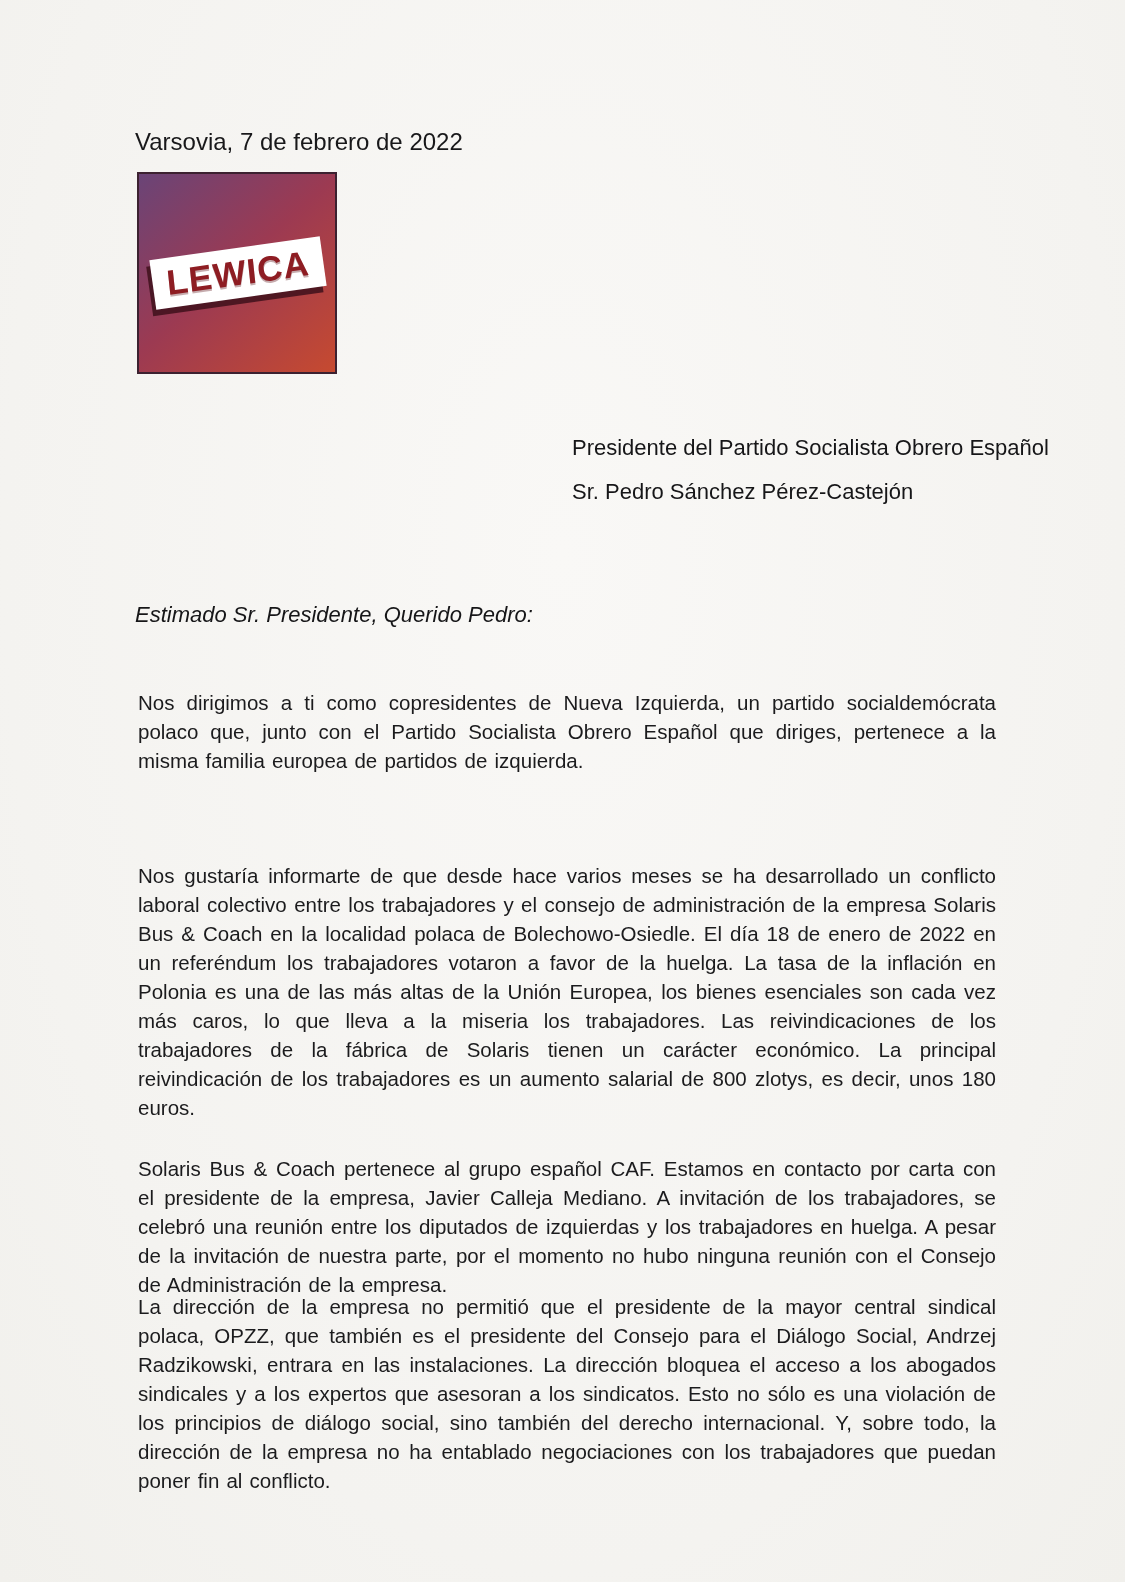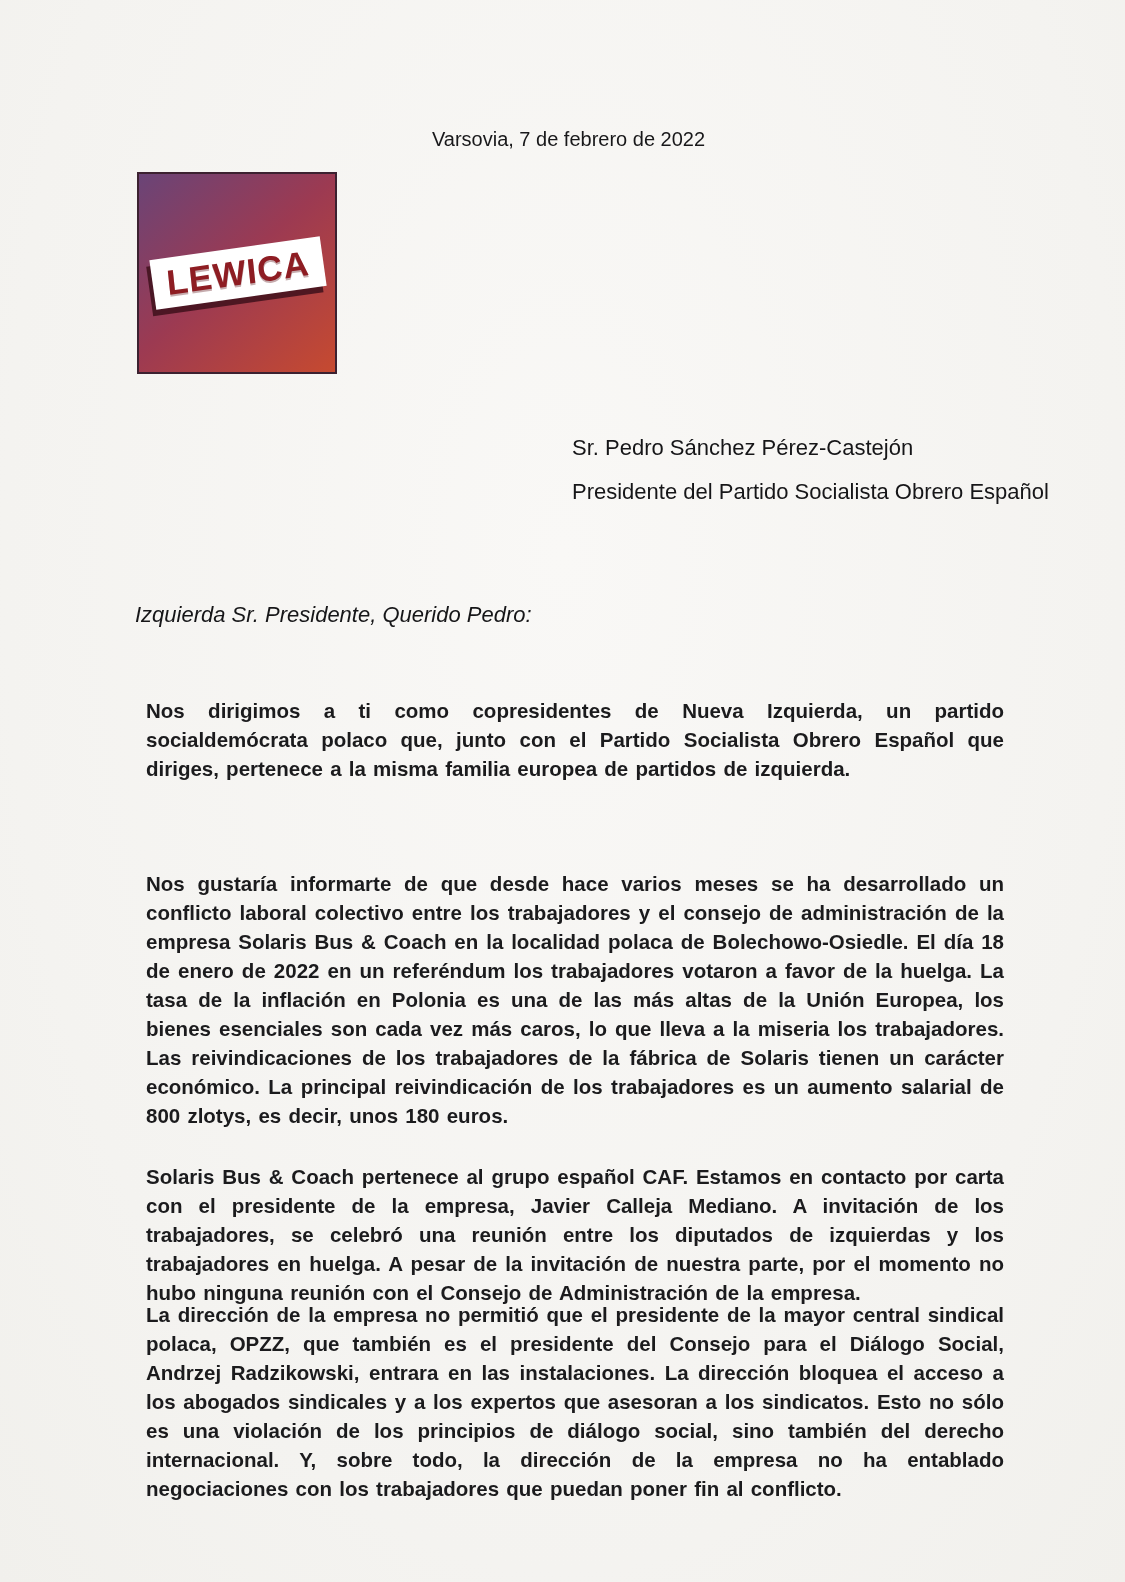--- a/index.html
+++ b/index.html
@@ -15,22 +15,22 @@
     margin: 0 auto;
     background: radial-gradient(ellipse at 50% 35%, #f9f8f6 0%, #f4f3f0 70%, #f1f0ec 100%);
     color: #1c1c1e;
     overflow: hidden;
   }
   .date {
     position: absolute;
     top: 128px;
     left: 135px;
     width: 867px;
-    text-align: center;
-    font-size: 20px;
+    text-align: left;
+    font-size: 24px;
     color: #18181a;
   }
   .logo {
     position: absolute;
     left: 137px;
     top: 172px;
     width: 200px;
     height: 202px;
     border: 2px solid #3c2130;
     box-sizing: border-box;
@@ -68,52 +68,51 @@
     left: 135px;
     top: 602px;
     font-size: 22px;
     font-style: italic;
     color: #161618;
   }
   .para {
     position: absolute;
     left: 134px;
     width: 858px;
-    margin: 12px;
+    margin: 4px;
     text-align: justify;
     font-size: 20.5px;
     line-height: 29px;
     color: #1b1b1d;
     word-spacing: 1.5px;
-    font-weight: bold;
   }
   .p1 { top: 684px; }
   .p2 { top: 857px; }
   .p3 { top: 1150px; }
   .p4 { top: 1288px; }
 </style>
 </head>
 <body>
 
 <div class="page">
 
   <div class="date">Varsovia, 7 de febrero de 2022</div>
 
   <div class="logo" id="lewica-logo" style="background: linear-gradient(138deg, rgb(106, 68, 119) 0%, rgb(156, 58, 82) 48%, rgb(198, 74, 48) 100%); border-color: rgb(60, 33, 48);">
     <div class="logo-banner" id="lewica-banner" style="background: rgb(255, 255, 255);">
       <span id="lewica-text" style="color: rgb(142, 29, 35);">LEWICA</span>
     </div>
   </div>
 
   <div class="recipient">
+    <div>Presidente del Partido Socialista Obrero Español</div>
     <div>Sr. Pedro Sánchez Pérez-Castejón</div>
-    <div>Presidente del Partido Socialista Obrero Español</div>
   </div>
 
-  <div class="salutation">Izquierda Sr. Presidente, Querido Pedro:</div>
+  <div class="salutation">Estimado Sr. Presidente, Querido Pedro:</div>
 
   <p class="para p1">Nos dirigimos a ti como copresidentes de Nueva Izquierda, un partido socialdemócrata polaco que, junto con el Partido Socialista Obrero Español que diriges, pertenece a la misma familia europea de partidos de izquierda.</p>
 
   <p class="para p2">Nos gustaría informarte de que desde hace varios meses se ha desarrollado un conflicto laboral colectivo entre los trabajadores y el consejo de administración de la empresa Solaris Bus &amp; Coach en la localidad polaca de Bolechowo-Osiedle. El día 18 de enero de 2022 en un referéndum los trabajadores votaron a favor de la huelga. La tasa de la inflación en Polonia es una de las más altas de la Unión Europea, los bienes esenciales son cada vez más caros, lo que lleva a la miseria los trabajadores. Las reivindicaciones de los trabajadores de la fábrica de Solaris tienen un carácter económico. La principal reivindicación de los trabajadores es un aumento salarial de 800 zlotys, es decir, unos 180 euros.</p>
 
   <p class="para p3">Solaris Bus &amp; Coach pertenece al grupo español CAF. Estamos en contacto por carta con el presidente de la empresa, Javier Calleja Mediano. A invitación de los trabajadores, se celebró una reunión entre los diputados de izquierdas y los trabajadores en huelga. A pesar de la invitación de nuestra parte, por el momento no hubo ninguna reunión con el Consejo de Administración de la empresa.</p>
 
   <p class="para p4">La dirección de la empresa no permitió que el presidente de la mayor central sindical polaca, OPZZ, que también es el presidente del Consejo para el Diálogo Social, Andrzej Radzikowski, entrara en las instalaciones. La dirección bloquea el acceso a los abogados sindicales y a los expertos que asesoran a los sindicatos. Esto no sólo es una violación de los principios de diálogo social, sino también del derecho internacional. Y, sobre todo, la dirección de la empresa no ha entablado negociaciones con los trabajadores que puedan poner fin al conflicto.</p>
 
 </div>

